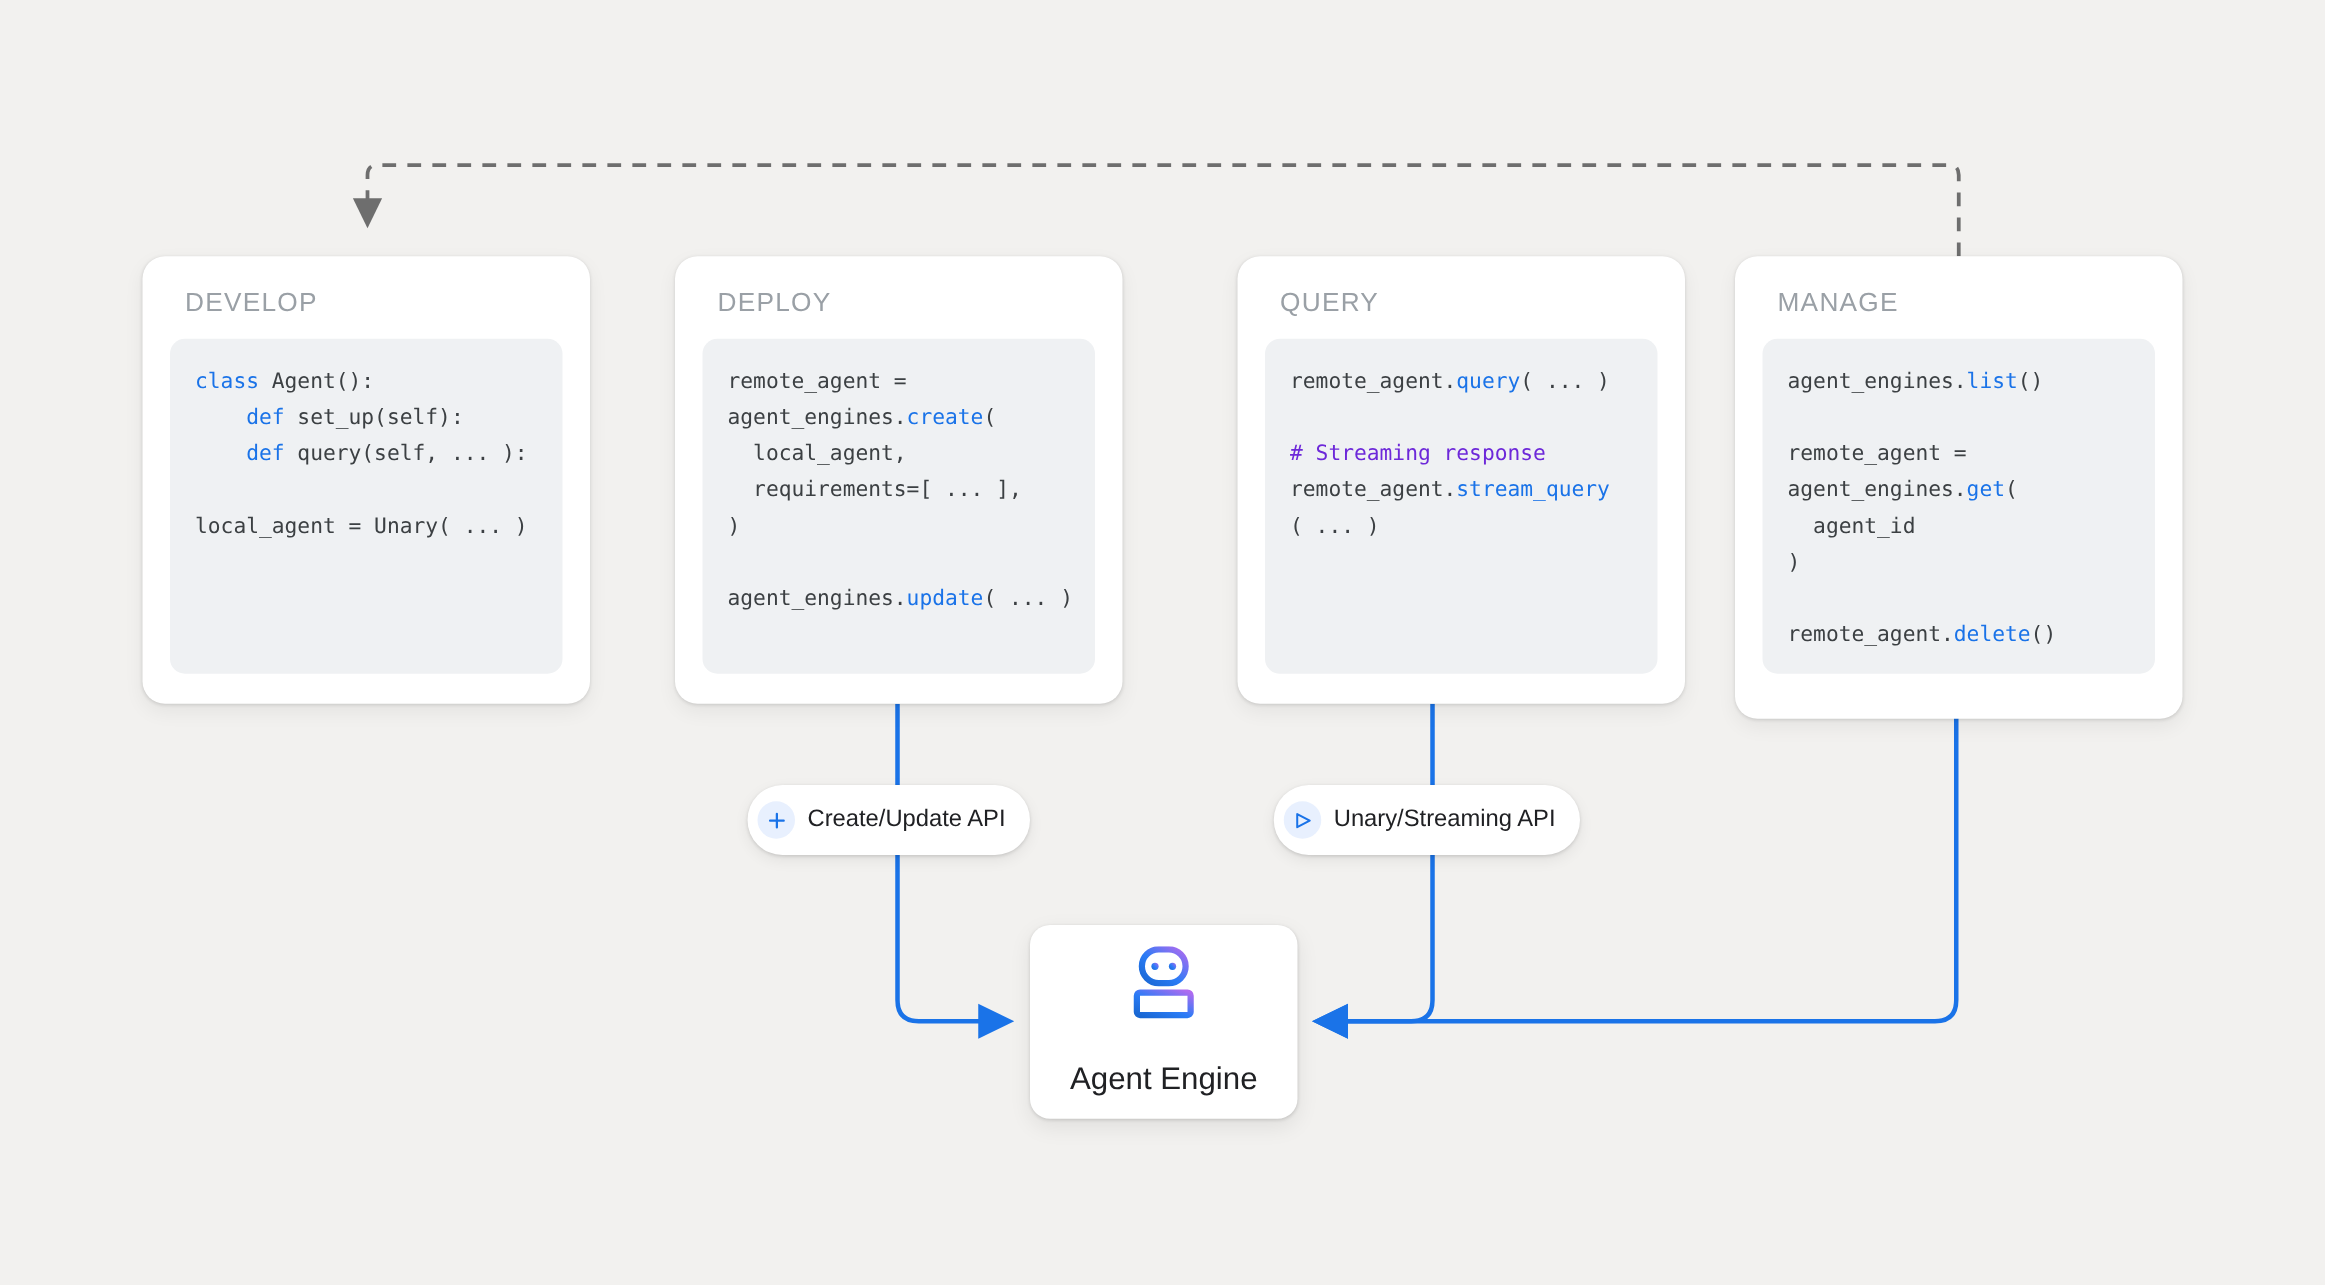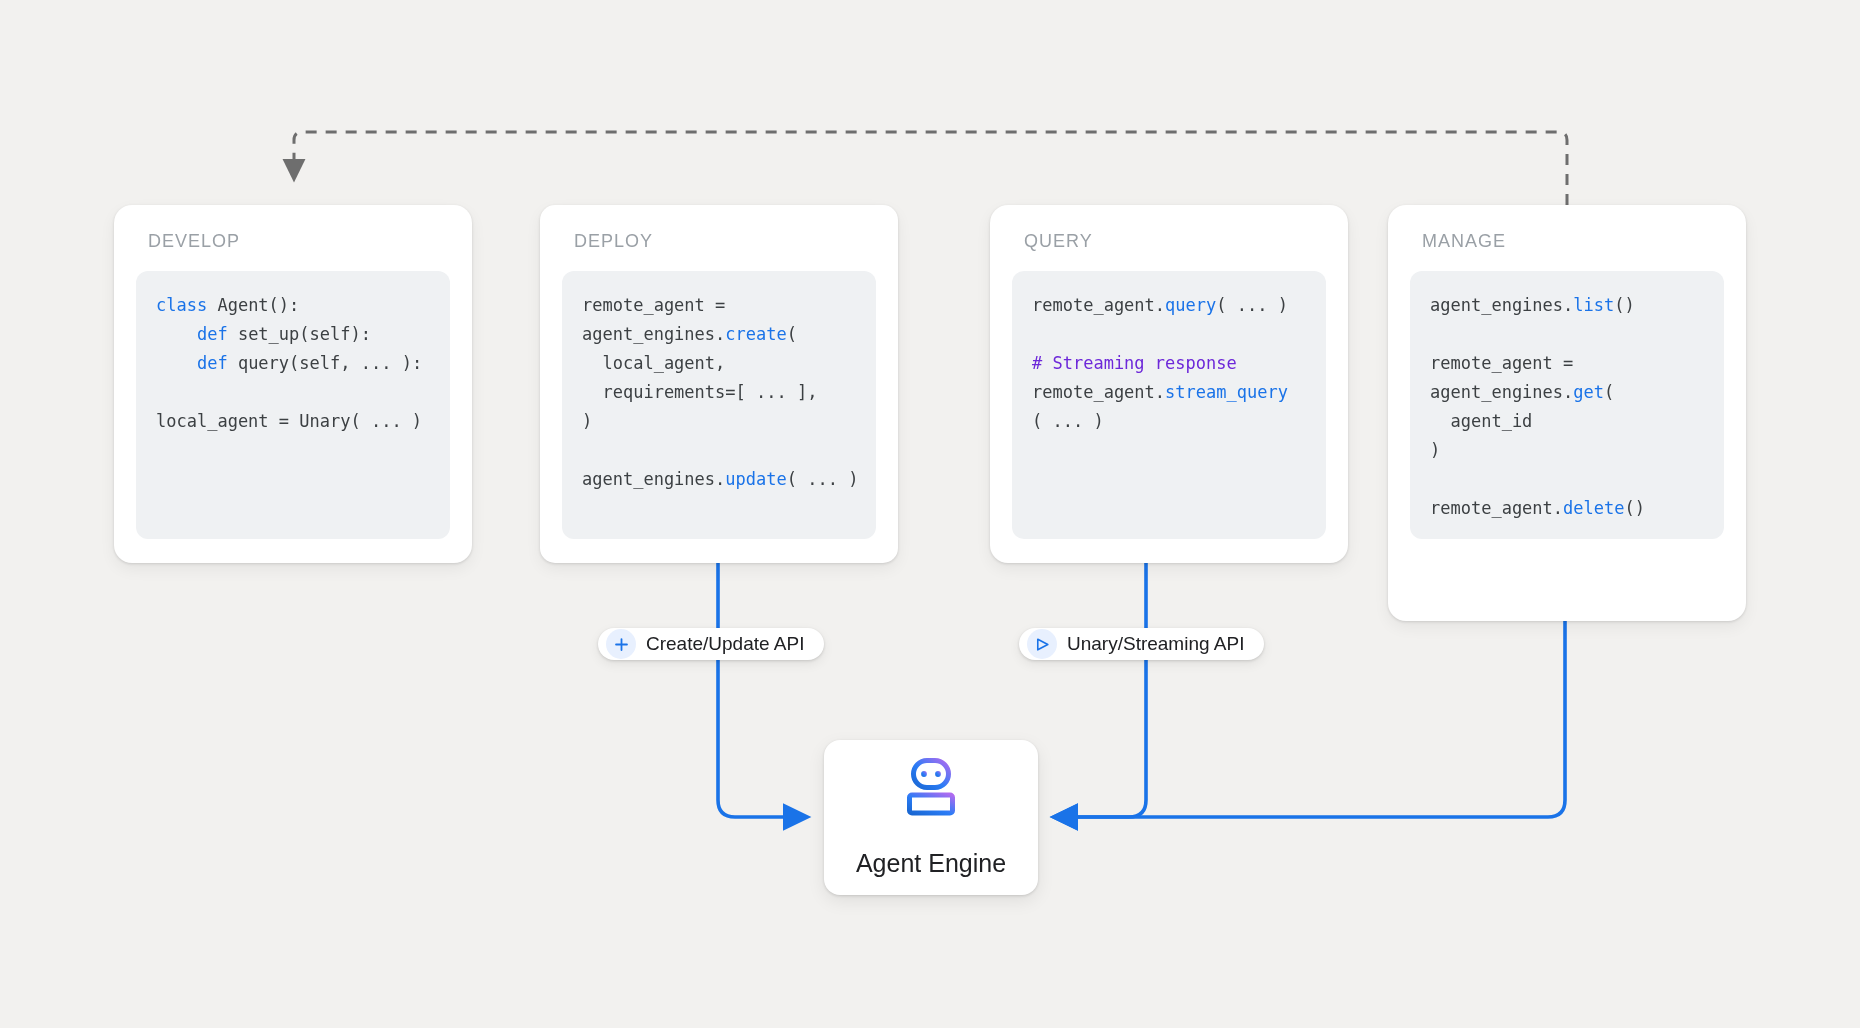--- a/index.html
+++ b/index.html
@@ -16,21 +16,21 @@
 
   .card {
     position: absolute;
     background: #ffffff;
     border-radius: 18px;
     box-shadow: 0 1px 3px rgba(0,0,0,0.13), 0 6px 16px rgba(0,0,0,0.06);
   }
   .card-title {
     position: absolute;
     left: 34px; top: 26px;
-    font-size: 18px;
+    font-size: 21px;
     letter-spacing: 1.0px;
     color: #9aa0a6;
     font-weight: 500;
   }
   .code-panel {
     position: absolute;
     left: 22px; right: 22px;
     top: 66px;
     background: #eff1f3;
     border-radius: 12px;
@@ -40,21 +40,21 @@
     line-height: 29px;
     color: #3c4043;
     white-space: pre;
   }
   .kw { color: #1a73e8; }
   .cm { color: #6d28d9; }
 
   
   .pill {
     position: absolute;
-    height: 32px;
+    height: 56px;
     display: flex;
     align-items: center;
     gap: 10px;
     background: #ffffff;
     border-radius: 999px;
     padding: 0 20px 0 8px;
     box-shadow: 0 1px 3px rgba(0,0,0,0.14), 0 4px 12px rgba(0,0,0,0.07);
     font-size: 19px;
     color: #202124;
     white-space: nowrap;
@@ -119,31 +119,31 @@
     <path d="M1146,563 L1146,800 Q1146,817 1129,817 L1055,817" fill="none" stroke="#1a73e8" stroke-width="3.6" marker-end="url(#arrowBlue)"></path>
 
     <path d="M1565,563 L1565,800 Q1565,817 1548,817 L1055,817" fill="none" stroke="#1a73e8" stroke-width="3.6" marker-end="url(#arrowBlue)"></path>
   </svg>
 
   <div class="card" style="left:114px; top:205px; width:358px; height:358px;">
     <div class="card-title">DEVELOP</div>
     <div class="code-panel" style="height:268px;"><div><span class="kw">class </span><span>Agent():</span></div><div><span class="kw">    def </span><span>set_up(self):</span></div><div><span class="kw">    def </span><span>query(self, ... ):</span></div><div>&nbsp;</div><div><span>local_agent = Unary( ... )</span></div></div>
   </div>
 
-  <div class="card" style="left:540px; top:205px; width:358px; height:358px;border-radius:15px;">
+  <div class="card" style="left:540px; top:205px; width:358px; height:358px;">
     <div class="card-title">DEPLOY</div>
     <div class="code-panel" style="height:268px;"><div><span>remote_agent =</span></div><div><span>agent_engines.</span><span class="kw">create</span><span>(</span></div><div><span>  local_agent,</span></div><div><span>  requirements=[ ... ],</span></div><div><span>)</span></div><div>&nbsp;</div><div><span>agent_engines.</span><span class="kw">update</span><span>( ... )</span></div></div>
   </div>
 
   <div class="card" style="left:966px; top:205px; width:358px; height:358px;margin-left:24px;">
     <div class="card-title">QUERY</div>
     <div class="code-panel" style="height:268px;"><div><span>remote_agent.</span><span class="kw">query</span><span>( ... )</span></div><div>&nbsp;</div><div><span class="cm"># Streaming response</span></div><div><span>remote_agent.</span><span class="kw">stream_query</span></div><div><span>( ... )</span></div></div>
   </div>
 
-  <div class="card" style="left:1388px; top:205px; width:358px; height:416px;">
+  <div class="card" style="left:1388px; top:205px; width:358px; height:370px;">
     <div class="card-title">MANAGE</div>
     <div class="code-panel" style="height:268px;"><div><span>agent_engines.</span><span class="kw">list</span><span>()</span></div><div>&nbsp;</div><div><span>remote_agent =</span></div><div><span>agent_engines.</span><span class="kw">get</span><span>(</span></div><div><span>  agent_id</span></div><div><span>)</span></div><div>&nbsp;</div><div><span>remote_agent.</span><span class="kw">delete</span><span>()</span></div></div>
   </div>
 
   <div class="pill" style="left:598px; top:628px;">
     <span class="pill-icon">
       <svg width="17" height="17" viewBox="0 0 18 18">
         <path d="M9 3.2 V14.8 M3.2 9 H14.8" stroke="#1a73e8" stroke-width="1.9" stroke-linecap="round"></path>
       </svg>
     </span>

